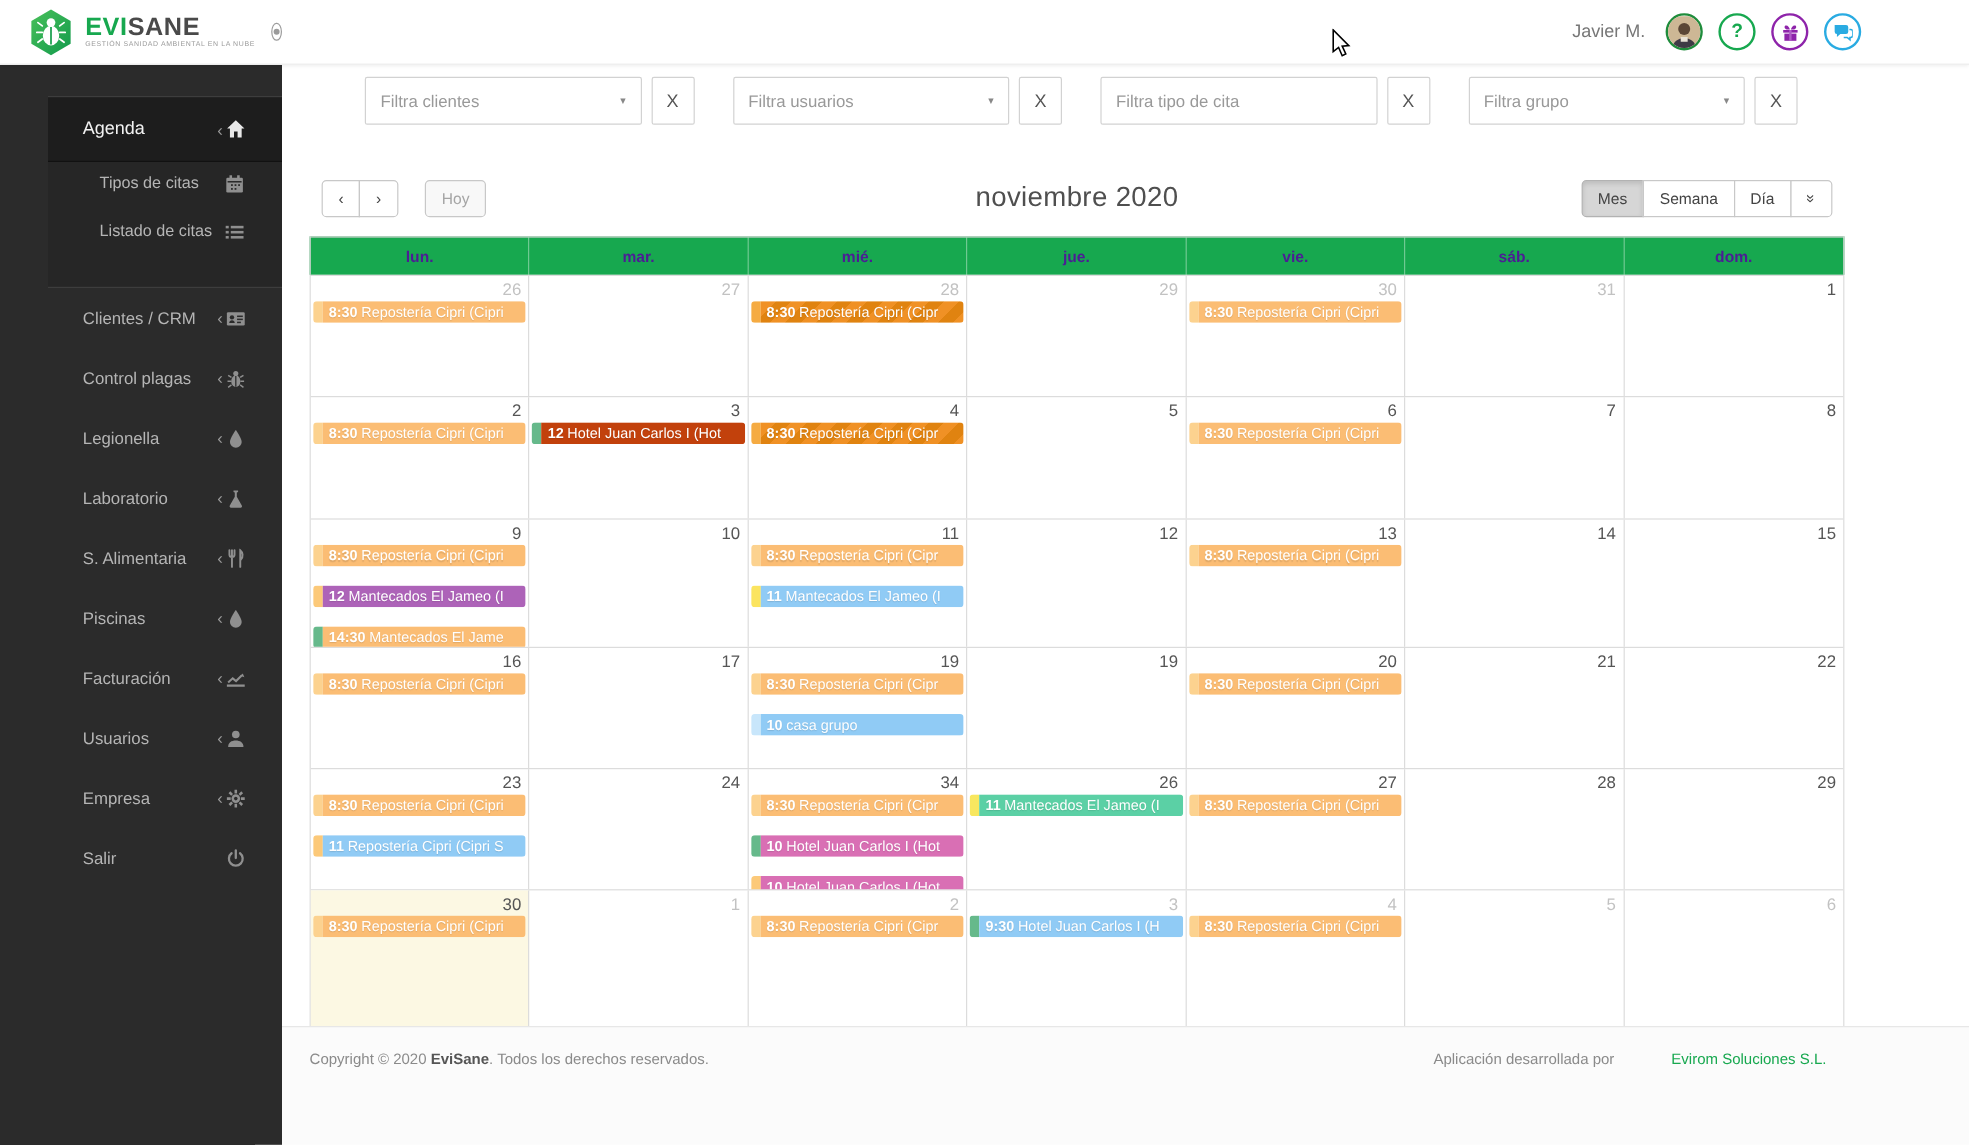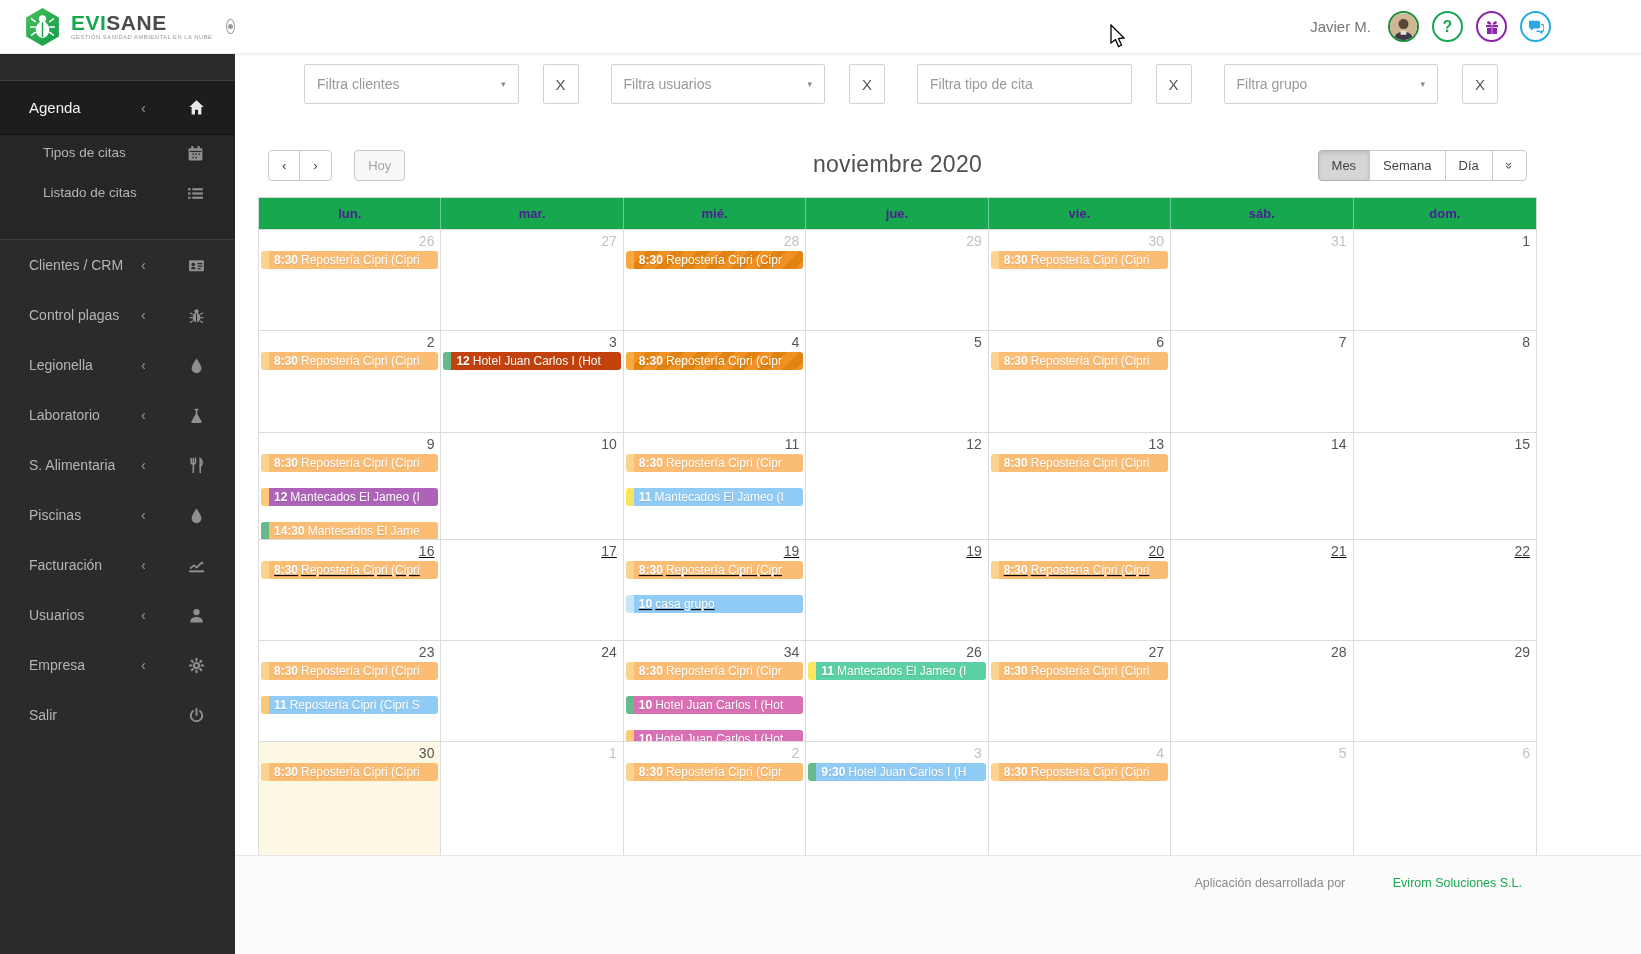--- a/index.html
+++ b/index.html
@@ -23,37 +23,37 @@
   .top-right{margin-left:auto;display:flex;align-items:center;gap:13px;padding-right:90px;}
   .username{color:#777;font-size:15px;margin-right:4px;}
   .circle-ic{width:31px;height:31px;border-radius:50%;display:flex;align-items:center;
     justify-content:center;cursor:pointer;background:#fff;}
   .avatar{border:2px solid #1f8c3b;overflow:hidden;padding:0;}
   .ic-help{border:2px solid #17a84f;color:#17a84f;font-weight:800;font-size:16px;}
   .ic-gift{border:2px solid #8e24aa;}
   .ic-chat{border:2px solid #29abe2;}
 
   
-  .sidebar{position:absolute;top:54px;left:0;bottom:0;width:235px;background:#2b2b2b;}
+  .sidebar{position:absolute;top:54px;left:0;bottom:0;width:235px;background:#2b2b2b;padding-left:40px;}
   .agenda-row{margin-top:26px;height:55px;background:#1d1d1d;border-top:1px solid #3d3d3d;
     border-bottom:1px solid #111;display:flex;align-items:center;padding:0 30px 0 29px;cursor:pointer;}
   .agenda-row .side-label{color:#f2f2f2;font-size:15px;width:112px;}
   .side-chev{color:#9a9a9a;font-size:14px;}
   .side-icon{margin-left:auto;width:17px;height:17px;}
   .submenu{background:#262626;border-bottom:1px solid #3d3d3d;padding:10px 0 14px;}
   .sub-item{height:40px;display:flex;align-items:flex-start;padding:0 31px 0 43px;cursor:pointer;}
   .sub-item .side-label{color:#b5b5b5;font-size:13.5px;flex:1;}
   .side-item{height:50px;display:flex;align-items:center;padding:0 30px 0 29px;cursor:pointer;}
   .side-item .side-label{color:#b5b5b5;font-size:14px;width:112px;}
 
   
   .content{position:absolute;left:235px;top:54px;right:0;bottom:0;background:#fff;overflow:hidden;}
 
   .filters{margin:10px 0 0 69px;width:1194px;display:grid;grid-template-columns:repeat(4,1fr);gap:32px;}
-  .fgroup{display:flex;gap:24px;align-items:center;}
+  .fgroup{display:flex;gap:8px;align-items:center;}
   .fselect{flex:1;height:40px;border:1px solid #d2d2d2;border-radius:2px;background:#fff;
     display:flex;align-items:center;padding:0 12px;color:#999;font-size:14px;cursor:pointer;}
   .fcaret{margin-left:auto;color:#888;font-size:9px;}
   .fclear{width:36px;height:40px;border:1px solid #d2d2d2;border-radius:2px;background:#fff;
     color:#555;font-size:15px;display:flex;align-items:center;justify-content:center;cursor:pointer;}
 
   .cal{margin-left:23px;width:1279px;}
   .cal-toolbar{position:relative;height:32px;margin:46px 0 15px;padding:0 10px;}
   .btn{height:31px;border:1px solid #c8c8c8;background:#fff;color:#444;font-size:13px;
     padding:0 13px;border-radius:4px;cursor:pointer;font-family:inherit;}
@@ -72,21 +72,21 @@
   .dow-row{display:grid;grid-template-columns:repeat(7,1fr);height:32px;background:#17a84f;
     border:1px solid #d5d5d5;border-bottom:none;}
   .dow{color:#4c1d95;font-weight:700;font-size:13px;display:flex;align-items:center;
     justify-content:center;border-right:1px solid rgba(255,255,255,.38);}
   .dow:last-child{border-right:none;}
 
   .weeks{border:1px solid #dcdcdc;border-top:1px solid #dcdcdc;}
   .week{display:grid;grid-template-columns:repeat(7,1fr);border-bottom:1px solid #dcdcdc;}
   .week:last-child{border-bottom:none;}
   .week:nth-child(1){height:101px;}.week:nth-child(2){height:102px;}
-  .week:nth-child(3){height:107px;}.week:nth-child(4){height:101px;text-decoration:underline;}
+  .week:nth-child(3){height:107px;}.week:nth-child(4){height:101px;}
   .week:nth-child(5){height:101px;}.week:nth-child(6){height:113px;}
   .cell{border-right:1px solid #dcdcdc;overflow:hidden;}
   .cell:last-child{border-right:none;}
   .daynum{text-align:right;padding:3px 6px 1px;font-size:14px;color:#555;height:21px;}
   .cell.other .daynum{color:#c2c2c2;}
   .cell.today{background:#fcf8e3;}
   .ev{display:flex;height:18px;line-height:18px;margin:0 2px 16px;border-radius:3px;
     overflow:hidden;font-size:12px;color:#fff;cursor:pointer;text-shadow:0 1px 1px rgba(0,0,0,.12);}
   .ev-tab{width:8px;flex:none;}
   .ev-main{flex:1;padding:0 4px 0 5px;white-space:nowrap;overflow:hidden;}
@@ -663,19 +663,20 @@
           </div>
           <div class="cell other">
             <div class="daynum">6</div>
             <div class="evs"></div>
           </div>
         </div>
       </div>
   </section>
 
   <footer class="footer">
+    <span><span>Copyright © 2020 </span><span class="fbrand">EviSane</span><span>. Todos los derechos reservados.</span></span>
     <span class="fright"><span>Aplicación desarrollada por </span><a class="flink">Evirom Soluciones S.L.</a></span>
   </footer>
 </main>
 
 <svg class="cursor" width="18" height="26" viewBox="0 0 18 26">
   <path d="M1 1 L1 19 L5.5 15.5 L8.5 22.5 L11.5 21 L8.5 14.5 L14 14 Z" fill="#fff" stroke="#000" stroke-width="1.3"></path>
 </svg>
 
 </body></html>

